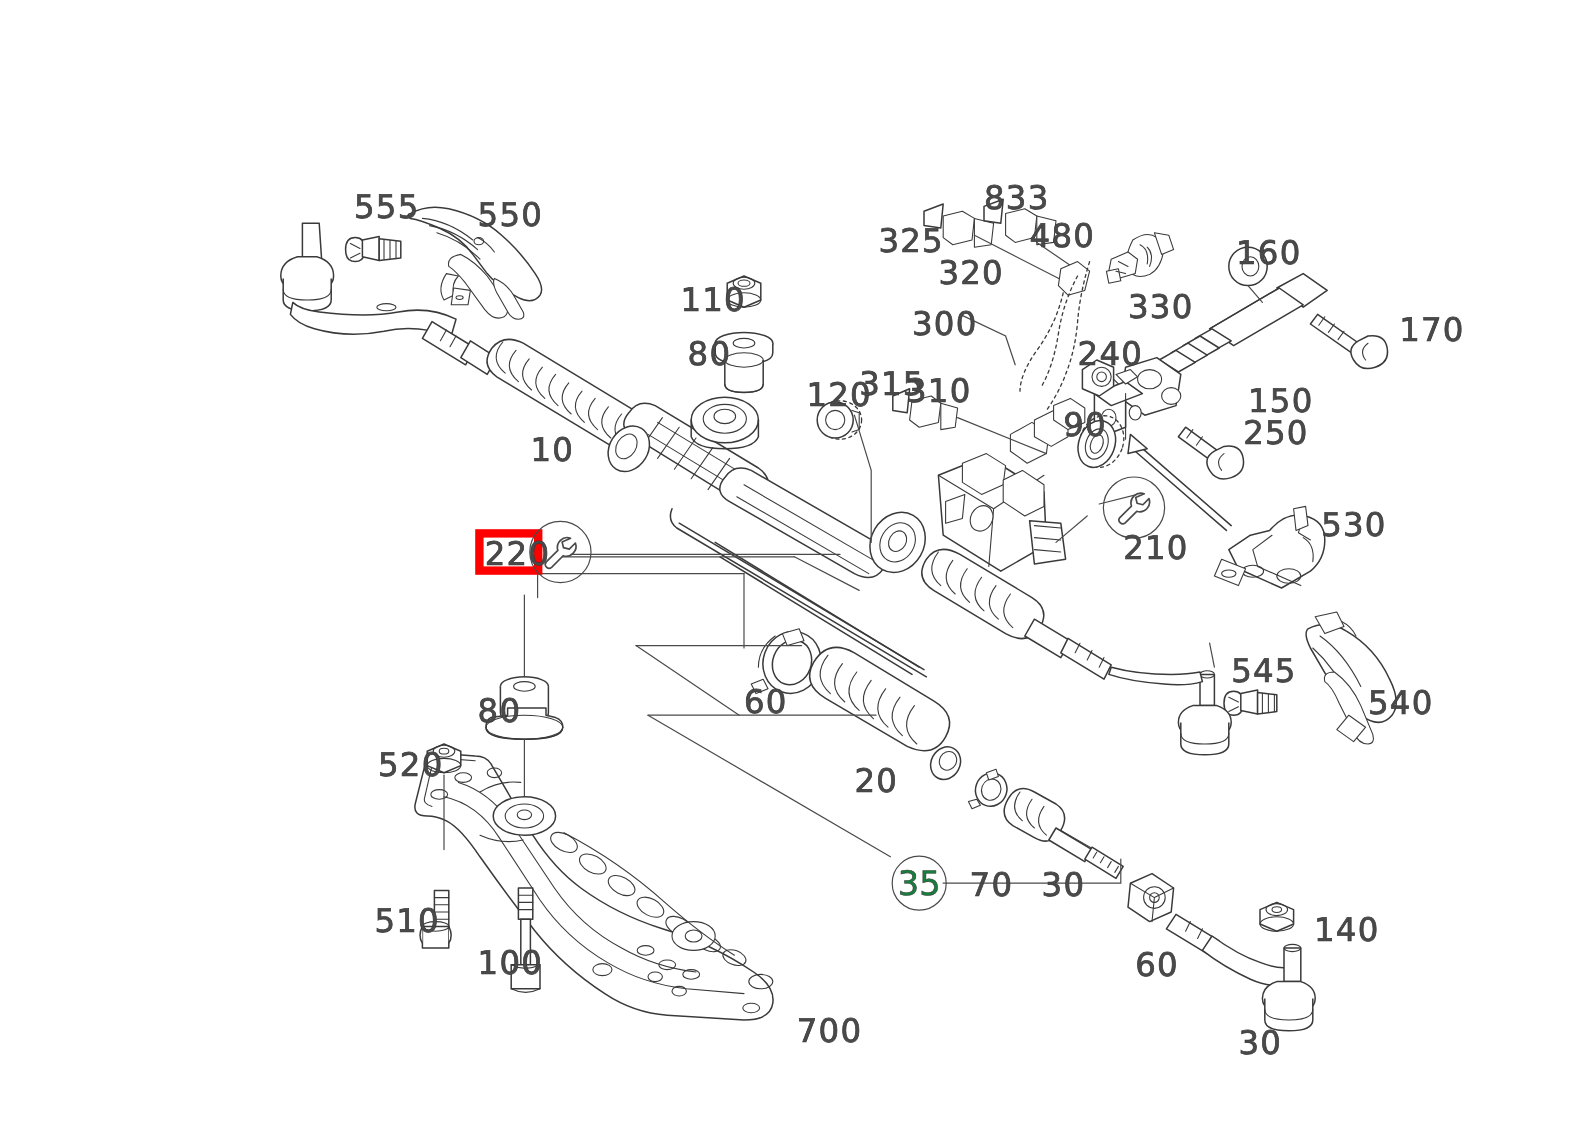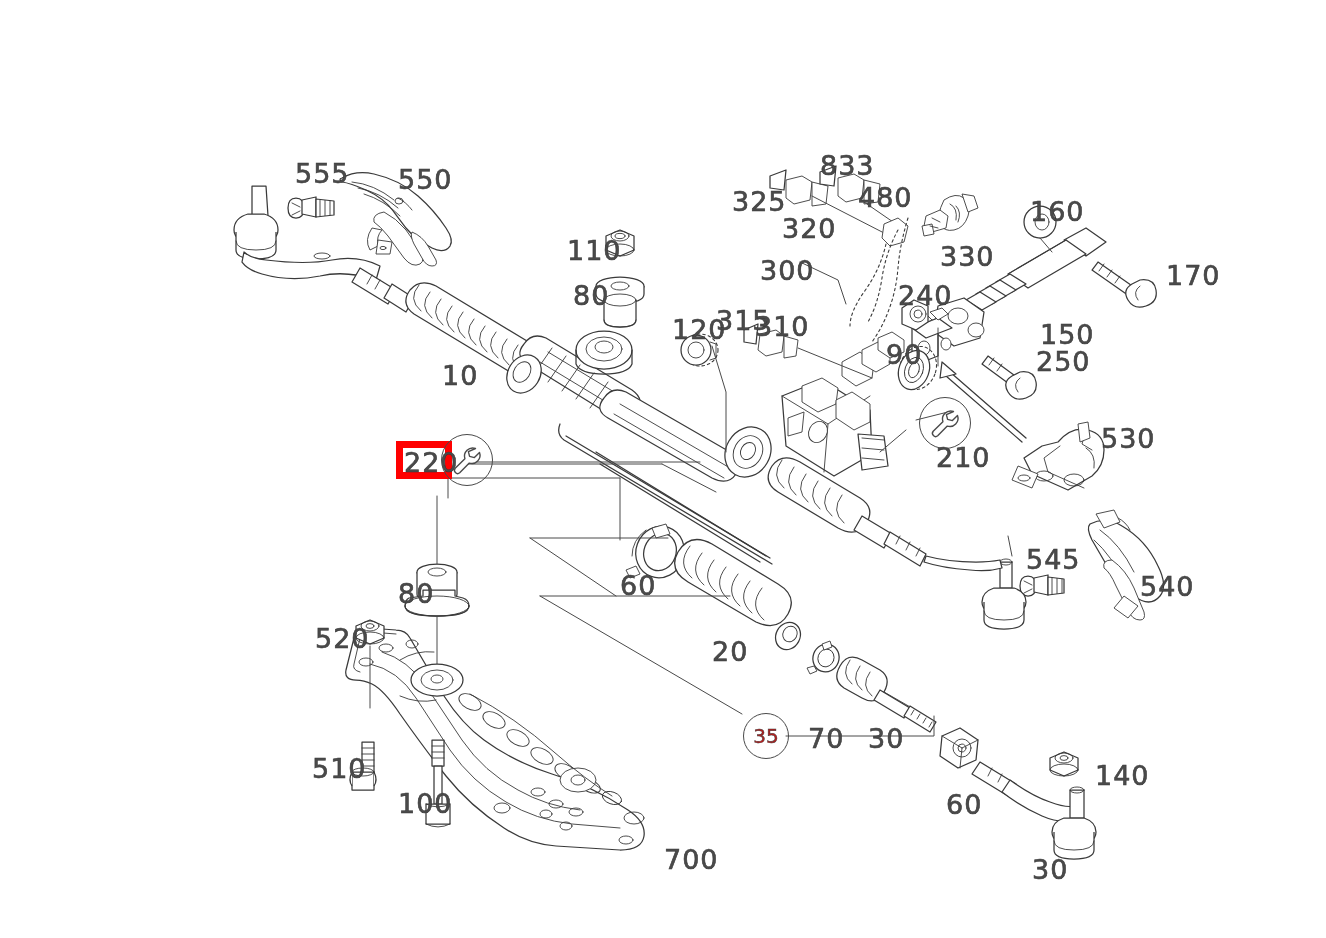--- a/index.html
+++ b/index.html
@@ -38,21 +38,21 @@
   .tool-badge svg{position:absolute;left:8px;top:8px;}
 
   .grp-circle{
     position:absolute;
     width:46px;height:46px;
     border:1.4px solid #4a4a4a;
     border-radius:50%;
     box-sizing:border-box;
     display:flex;align-items:center;justify-content:center;
     font-family:"DejaVu Sans", sans-serif;
-    font-size:20px;color:#b91c1c;
+    font-size:28px;color:#15803d;
     -webkit-text-stroke:0.5px #3a3a3a;
   }
 
   #highlight-220{
     position:absolute;
     box-sizing:border-box;
     border:7px solid #FF0000;
     background:transparent;
     pointer-events:none;
   }

